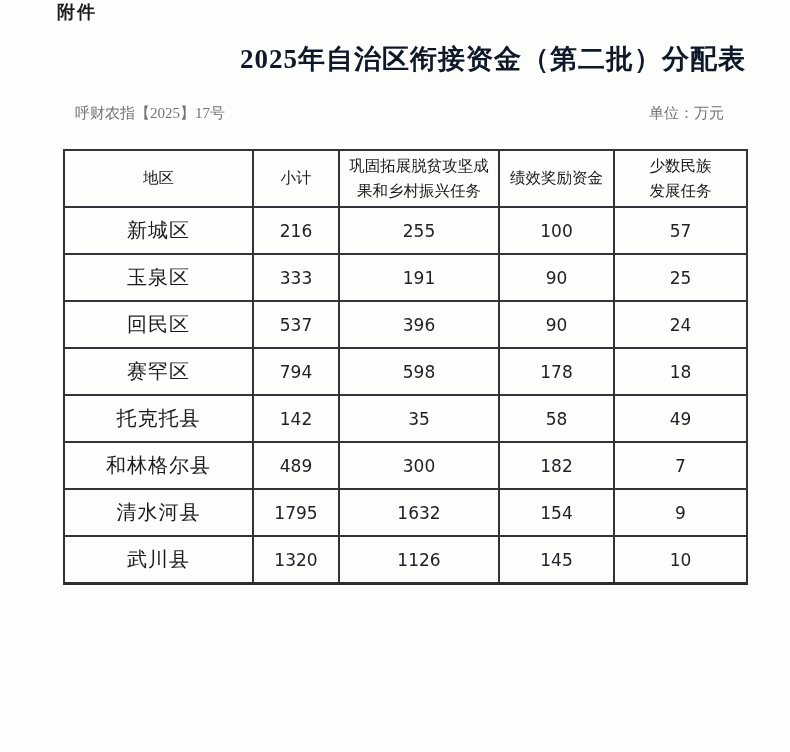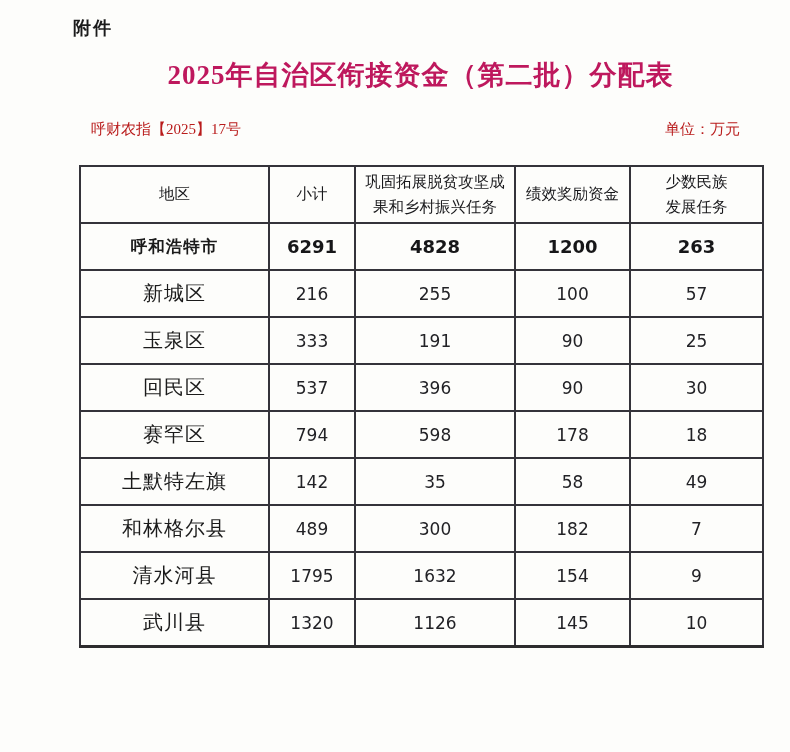--- a/index.html
+++ b/index.html
@@ -11,50 +11,49 @@
     height: 752px;
     background: #fdfdfb;
     color: #1b1b1b;
     font-family: "Liberation Serif", "DejaVu Serif", serif;
     overflow: hidden;
   }
   .page {
     width: 686px;
     height: 752px;
     box-sizing: border-box;
-    padding-top: 16px;
-    margin-left: 16px;
+    padding-top: 0;
   }
   .attachment {
     margin-left: 57px;
     font-size: 18px;
     font-weight: bold;
     letter-spacing: 2px;
   }
   .content {
     margin-left: 63px;
     width: 683px;
   }
   .doc-title {
     margin-top: 17px;
-    text-align: center;
+    text-align: right;
     font-size: 27px;
     font-weight: bold;
     letter-spacing: 1px;
-    color: #be185d;
+    color: #0f172a;
   }
   .meta-row {
     margin-top: 27px;
     display: flex;
     justify-content: space-between;
     align-items: baseline;
     font-size: 15px;
     padding-left: 12px;
     padding-right: 22px;
-    color: #b91c1c;
+    color: #737373;
     text-align: center;
   }
   table.alloc {
     margin-top: 26px;
     width: 683px;
     border-collapse: collapse;
     table-layout: fixed;
     border: 2px solid #2d2c2e;
     border-bottom-width: 3px;
   }
@@ -130,57 +129,50 @@
           <th>地区</th>
           <th>小计</th>
           <th>巩固拓展脱贫攻坚成
 果和乡村振兴任务</th>
           <th>绩效奖励资金</th>
           <th>少数民族
 发展任务</th>
         </tr>
       </thead>
       <tbody>
-        <tr class="total-row">
-          <td class="region-cell">呼和浩特市</td>
-          <td class="num-cell">6291</td>
-          <td class="num-cell">4828</td>
-          <td class="num-cell">1200</td>
-          <td class="num-cell">263</td>
-        </tr>
         <tr>
           <td class="region-cell">新城区</td>
           <td class="num-cell">216</td>
           <td class="num-cell">255</td>
           <td class="num-cell">100</td>
           <td class="num-cell">57</td>
         </tr>
         <tr>
           <td class="region-cell">玉泉区</td>
           <td class="num-cell">333</td>
           <td class="num-cell">191</td>
           <td class="num-cell">90</td>
           <td class="num-cell">25</td>
         </tr>
         <tr>
           <td class="region-cell">回民区</td>
           <td class="num-cell">537</td>
           <td class="num-cell">396</td>
           <td class="num-cell">90</td>
-          <td class="num-cell">30</td>
+          <td class="num-cell">24</td>
         </tr>
         <tr>
           <td class="region-cell">赛罕区</td>
           <td class="num-cell">794</td>
           <td class="num-cell">598</td>
           <td class="num-cell">178</td>
           <td class="num-cell">18</td>
         </tr>
         <tr>
-          <td class="region-cell">土默特左旗</td>
+          <td class="region-cell">托克托县</td>
           <td class="num-cell">142</td>
           <td class="num-cell">35</td>
           <td class="num-cell">58</td>
           <td class="num-cell">49</td>
         </tr>
         <tr>
           <td class="region-cell">和林格尔县</td>
           <td class="num-cell">489</td>
           <td class="num-cell">300</td>
           <td class="num-cell">182</td>

